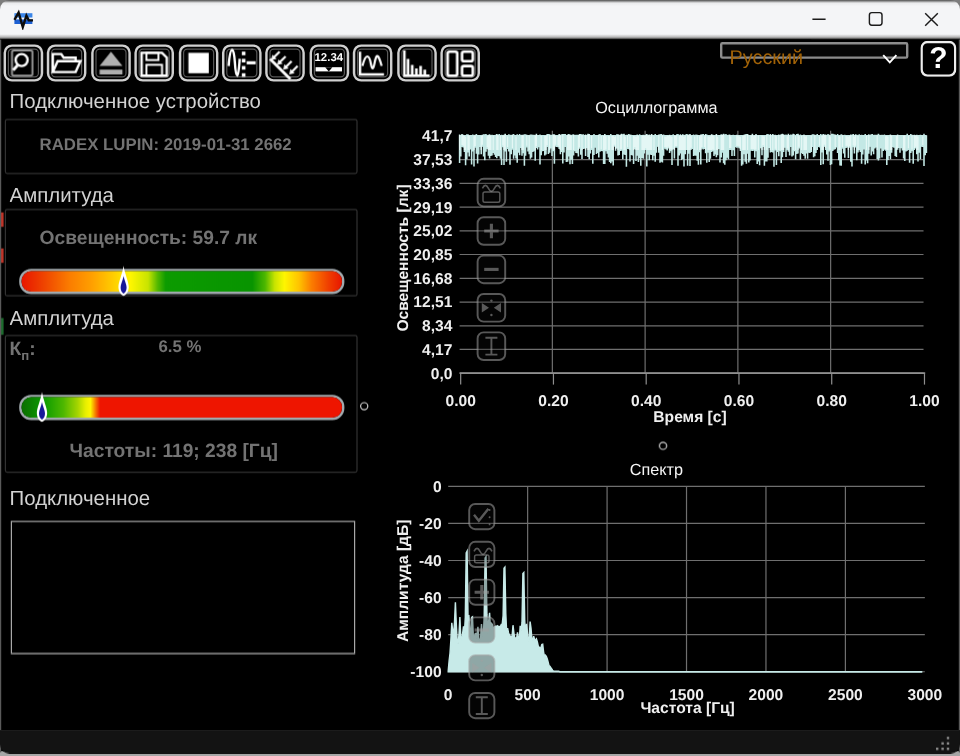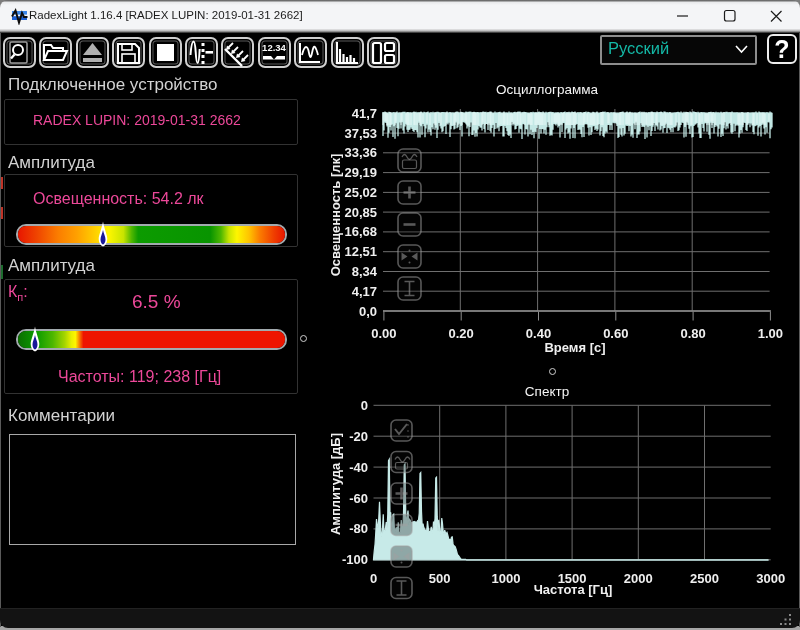--- a/index.html
+++ b/index.html
@@ -1,25 +1,25 @@
 <!DOCTYPE html>
 <html><head><meta charset="utf-8"><style>
 * { margin:0; padding:0; box-sizing:border-box; }
 html,body { width:800px; height:630px; background:#000; font-family:"Liberation Sans",sans-serif; overflow:hidden; position:relative; transform:translateZ(0); }
 #titlebar { position:absolute; left:0; top:0; width:800px; height:33px; border-radius:8px 8px 0 0; background:linear-gradient(180deg,#4e4e4e 0px,#e9eaec 2.5px,#f4f5f7 5px,#f4f5f7 28.5px,#b5b5b5 31px,#1c1c1c 33px); }
 #titlebar .txt { position:absolute; left:29px; top:9px; font-size:11.5px; color:#1c1c1c; transform:translateZ(0); }
 #toolbar { position:absolute; left:0; top:33px; width:676px; height:37px; background:#000; }
 .tbtn { position:absolute; top:4px; width:33px; height:31px; border:2px solid #cfcfcf; border-radius:7px; box-shadow: inset 0 0 0 1.5px #000, inset 0 0 0 2.5px #595959; background:#000; }
 .tbtn svg { position:absolute; left:-2px; top:-2px; transform:translateZ(0); }
-#lang { position:absolute; left:600px; top:35px; width:157px; height:30px; background:#060606; border:2px solid #8d8d8d; border-radius:2px; color:#14b8a6; font-size:16.5px; line-height:23px; padding-left:6px; }
+#lang { position:absolute; left:600px; top:35px; width:157px; height:14px; background:#060606; border:2px solid #8d8d8d; border-radius:2px; color:#a16207; font-size:16.5px; line-height:23px; padding-left:6px; }
 #lang svg { position:absolute; right:6px; top:7px; }
 #help { position:absolute; left:767px; top:34px; width:30px; height:30px; border:2px solid #ededed; border-radius:6px; color:#fff; font-size:25px; font-weight:bold; text-align:center; line-height:27px; transform:translateZ(0); }
 .slabel { position:absolute; left:8px; font-size:17px; color:#d2d2d2; transform:translateZ(0); }
 .gbox { position:absolute; left:4px; width:294px; border:1px solid #323232; border-radius:2px; background:#000; }
-.val { position:absolute; font-weight:normal; color:#ec4899; font-size:16px; white-space:nowrap; transform:translateZ(0); }
+.val { position:absolute; font-weight:bold; color:#737373; font-size:16px; white-space:nowrap; transform:translateZ(0); }
 .gbar { position:absolute; left:16px; width:271px; height:21px; border:2px solid #a2aaae; border-radius:10px; }
 .mk { position:absolute; }
 #bar1 i { display:block; height:100%; border-radius:8px;
   background:linear-gradient(90deg,#e81600 0%,#ef4400 7%,#fb7d00 15%,#ffa000 22%,#ffd000 29%,#fef600 34%,#c8e400 39.5%,#52b800 42.5%,#0c9b00 45%,#089400 72%,#4db700 76%,#c8e400 79%,#fef600 82%,#ffc400 86.5%,#fb7d00 90.5%,#ef3c00 96%,#e81600 100%); }
 #bar2 i { display:block; height:100%; border-radius:8px;
   background:linear-gradient(90deg,#0b6f00 0%,#0c9b00 7%,#4db700 13%,#a5d500 17.5%,#e8ef00 20%,#fef600 21.5%,#f57000 23.2%,#ee1500 24.5%,#ee1500 100%); }
 #comments { position:absolute; left:9px; top:433.5px; width:287px; height:111px; border:1px solid #a8a8a8; background:#000; }
 .ring { position:absolute; width:7px; height:7px; border:1.2px solid #cfcfcf; border-radius:50%; }
 #statusbar { position:absolute; left:0; top:608px; width:800px; height:20px; background:#131313; border-top:1px solid #222; border-radius:0 0 8px 8px; }
 #botedge { position:absolute; left:0; top:626px; width:800px; height:4px; background:#a6a6a6; z-index:-1; }
@@ -165,21 +165,20 @@
 </svg>
   </div>
 
 <div id="topshadow" style="position:absolute;left:0;top:0;width:800px;height:10px;background:#7d7d7d"></div>
 <div id="titlebar">
   <svg width="18" height="18" viewBox="0 0 18 18" style="position:absolute;left:11px;top:7px">
     <rect x="1" y="4" width="15" height="3.6" fill="#3b86e8"></rect>
     <rect x="1" y="9.2" width="15" height="3.8" fill="#1c5fd2"></rect>
     <path d="M1,9.5 L4.5,3.5 L8,15.5 L11,6 L13,10 L16.5,10" stroke="#0d0d0d" stroke-width="2" fill="none"></path>
   </svg>
-  <div class="txt">RadexLight 1.16.4 [RADEX LUPIN: 2019-01-31 2662]</div>
   <svg width="130" height="33" viewBox="0 0 130 33" style="position:absolute;right:8px;top:0">
     <line x1="15" y1="16" x2="26" y2="16" stroke="#1b1b1b" stroke-width="1.2"></line>
     <rect x="62.5" y="10.5" width="10.5" height="10.5" rx="2" stroke="#1b1b1b" fill="none" stroke-width="1.2"></rect>
     <path d="M109,11 l10.5,10.5 M119.5,11 L109,21.5" stroke="#1b1b1b" stroke-width="1.2"></path>
   </svg>
 </div>
 
 <div id="toolbar">
     <div class="tbtn" style="left:3.0px">
       <svg width="33" height="31" viewBox="0 0 33 31">
@@ -268,43 +267,43 @@
       <path d="M2,2 L7.5,8 L13,2" stroke="#fff" stroke-width="1.6" fill="none"></path>
     </svg></div>
 <div id="help">?</div>
 
 <div class="slabel" style="top:74.5px">Подключенное устройство</div>
 <div class="gbox" style="top:98.5px;height:46px"></div>
 <div class="val" style="left:33px;top:111.8px;font-size:14px">RADEX LUPIN: 2019-01-31 2662</div>
 
 <div class="slabel" style="top:152.5px">Амплитуда</div>
 <div class="gbox" style="top:174px;height:73px"></div>
-<div class="val" style="left:33px;top:190px">Освещенность: 54.2 лк</div>
+<div class="val" style="left:33px;top:190px">Освещенность: 59.7 лк</div>
 <div class="gbar" id="bar1" style="top:224px">
     <i></i>
   </div>
 <svg class="mk" style="left:97px;top:221px" width="12" height="27" viewBox="0 0 12 27">
     <path d="M6,0.5 C7,7 10.3,14 10.3,18 C10.3,21.6 8.6,24.6 6,25.6 C3.4,24.6 1.7,21.6 1.7,18 C1.7,14 5,7 6,0.5 Z" fill="#fff"></path>
     <path d="M6,9 C6.6,12.5 8.5,15.8 8.5,18.5 C8.5,21.2 7.4,23 6,23.6 C4.6,23 3.5,21.2 3.5,18.5 C3.5,15.8 5.4,12.5 6,9 Z" fill="#181899"></path>
   </svg>
 
 <div class="slabel" style="top:255.5px">Амплитуда</div>
 <div class="gbox" style="top:279px;height:115px"></div>
 <div class="val" style="left:8px;top:283px">К<sub style="font-size:11px">п</sub>:</div>
-<div class="val" style="left:132px;top:291px;font-size:19px">6.5 %</div>
+<div class="val" style="left:132px;top:280px;font-size:14px">6.5 %</div>
 <div class="gbar" id="bar2" style="top:329px">
     <i></i>
   </div>
 <svg class="mk" style="left:29px;top:326px" width="12" height="27" viewBox="0 0 12 27">
     <path d="M6,0.5 C7,7 10.3,14 10.3,18 C10.3,21.6 8.6,24.6 6,25.6 C3.4,24.6 1.7,21.6 1.7,18 C1.7,14 5,7 6,0.5 Z" fill="#fff"></path>
     <path d="M6,9 C6.6,12.5 8.5,15.8 8.5,18.5 C8.5,21.2 7.4,23 6,23.6 C4.6,23 3.5,21.2 3.5,18.5 C3.5,15.8 5.4,12.5 6,9 Z" fill="#181899"></path>
   </svg>
 <div class="val" style="left:58px;top:368px;font-size:16px">Частоты: 119; 238 [Гц]</div>
 
-<div class="slabel" style="top:405.5px">Комментарии</div>
+<div class="slabel" style="top:405.5px">Подключенное</div>
 <div id="comments"></div>
 
 <div class="redl" style="top:176.5px;height:12.5px;background:#c03327"></div>
 <div class="redl" style="top:206.5px;height:12.5px;background:#c03327"></div>
 <div class="redl" style="top:265px;height:14px;background:#1d6b2e"></div>
 
 <div class="ring" style="left:300px;top:335px"></div>
 <div class="ring" style="left:549px;top:367.5px"></div>
 
 <div id="botedge"></div>

